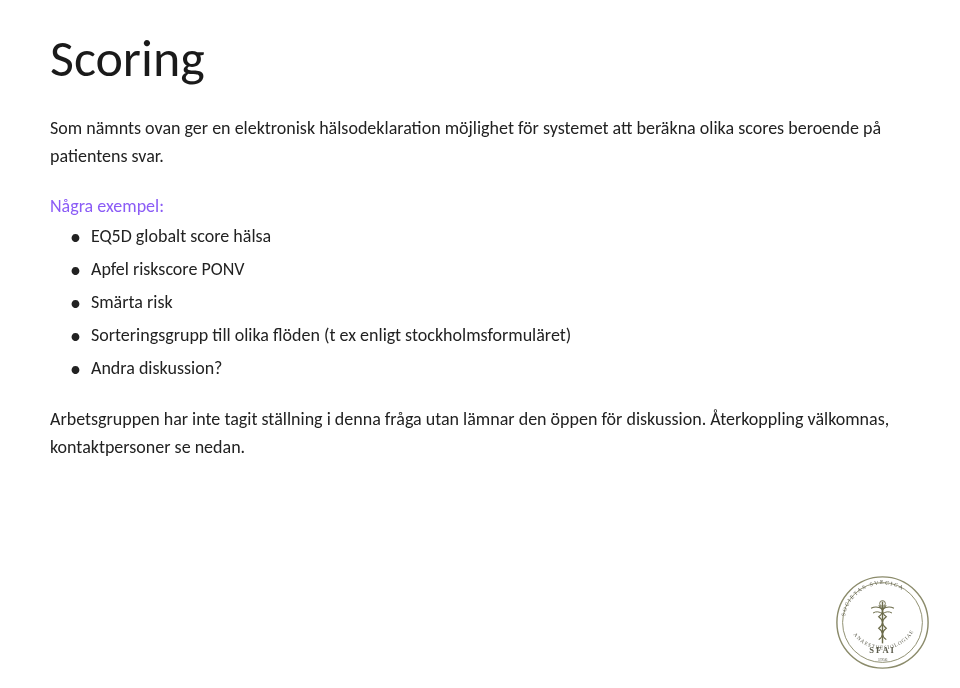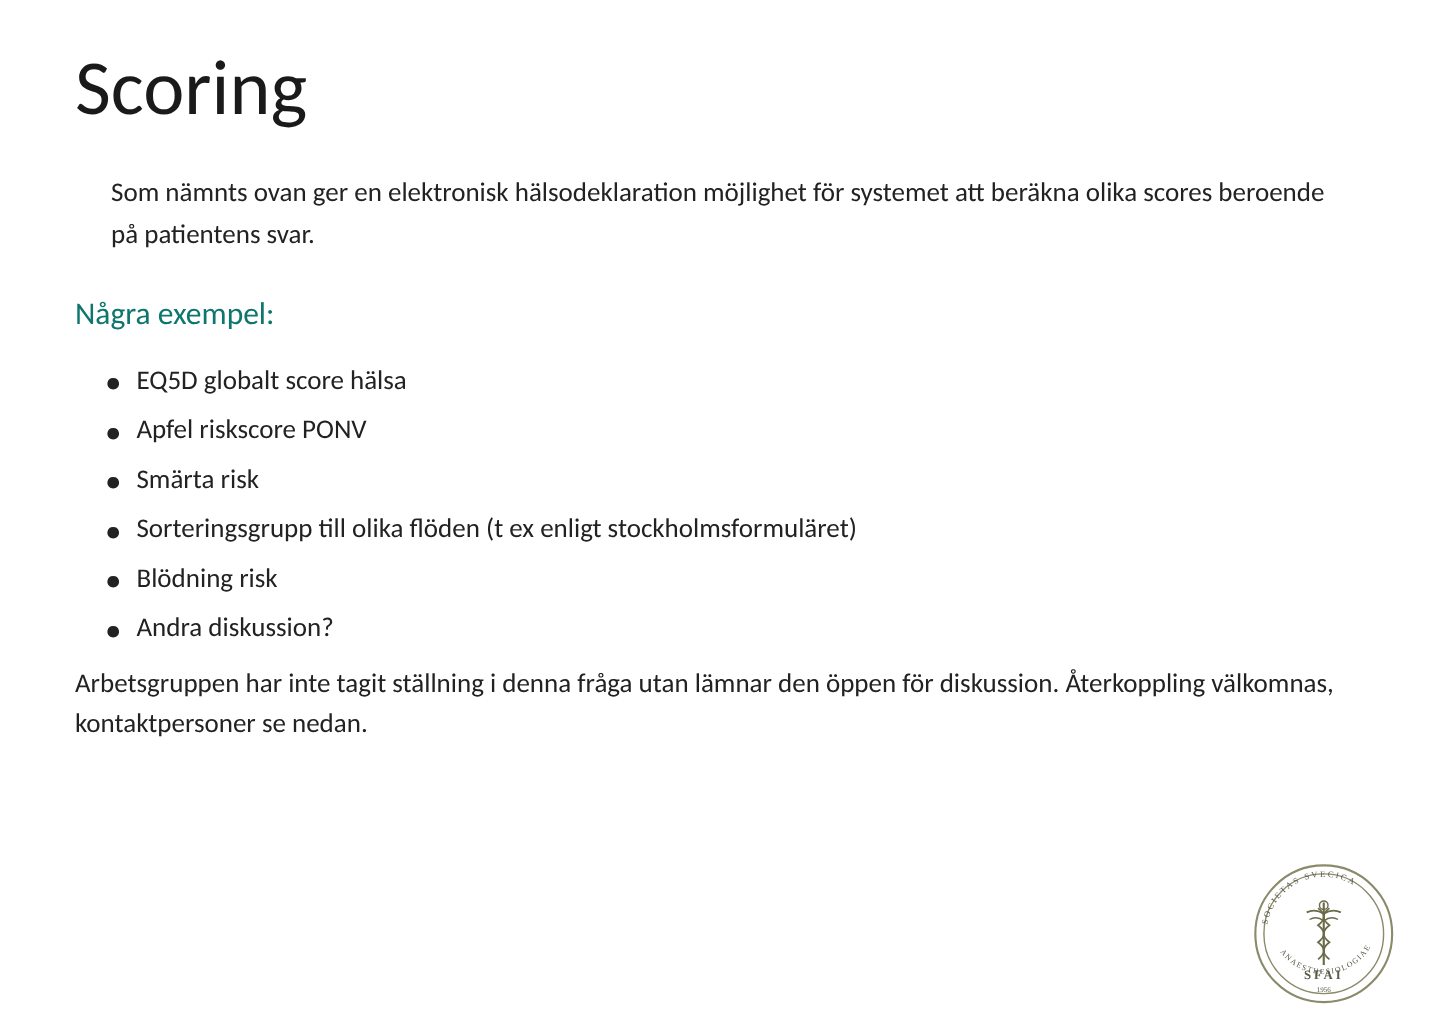--- a/index.html
+++ b/index.html
@@ -30,34 +30,32 @@
       margin-bottom: 28px;
       line-height: 1.1;
     }
 
     .intro-text {
       font-size: 18px;
       line-height: 1.55;
       color: #222;
       margin-bottom: 22px;
       max-width: 870px;
-      margin-left: 24px;
     }
 
     .examples-label {
-      font-size: 21px;
+      font-size: 18px;
       line-height: 1.55;
-      color: #0f766e;
-      margin-bottom: 12px;
+      color: #8b5cf6;
     }
 
     .bullet-list {
       list-style: none;
       margin-left: 20px;
-      margin-bottom: 6px;
+      margin-bottom: 20px;
     }
 
     .bullet-list li {
       font-size: 18px;
       line-height: 1.7;
       color: #222;
       display: flex;
       align-items: flex-start;
       gap: 10px;
     }
@@ -110,23 +108,20 @@
     <li>
       <span>Apfel riskscore PONV</span>
     </li>
     <li>
       <span>Smärta risk</span>
     </li>
     <li>
       <span>Sorteringsgrupp till olika flöden (t ex enligt stockholmsformuläret)</span>
     </li>
     <li>
-      <span>Blödning risk</span>
-    </li>
-    <li>
       <span>Andra diskussion?</span>
     </li>
   </ul>
 
   <p class="closing-text">Arbetsgruppen har inte tagit ställning i denna fråga utan lämnar den öppen för diskussion. Återkoppling välkomnas, kontaktpersoner se nedan.</p>
 
 </div>
 
 <div class="logo-container">
   <svg class="logo-svg" viewBox="0 0 100 100" xmlns="http://www.w3.org/2000/svg">

